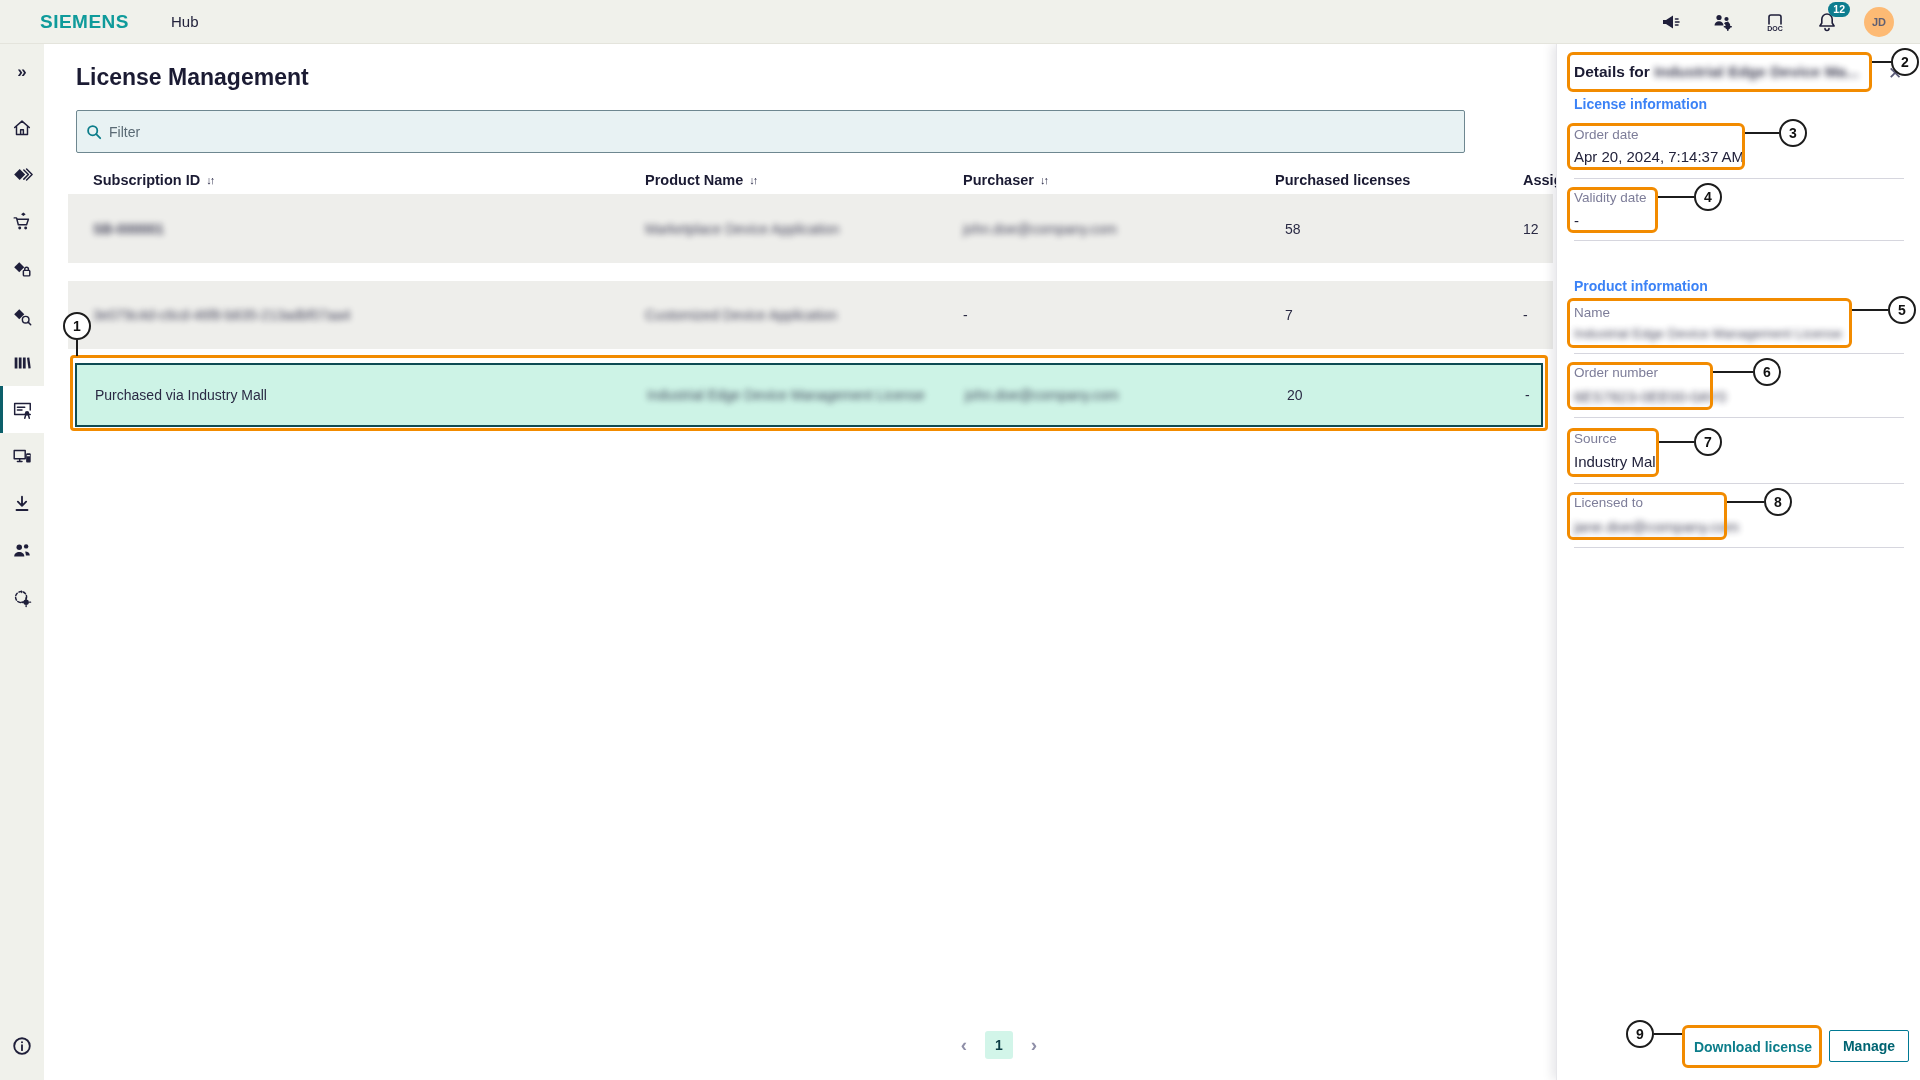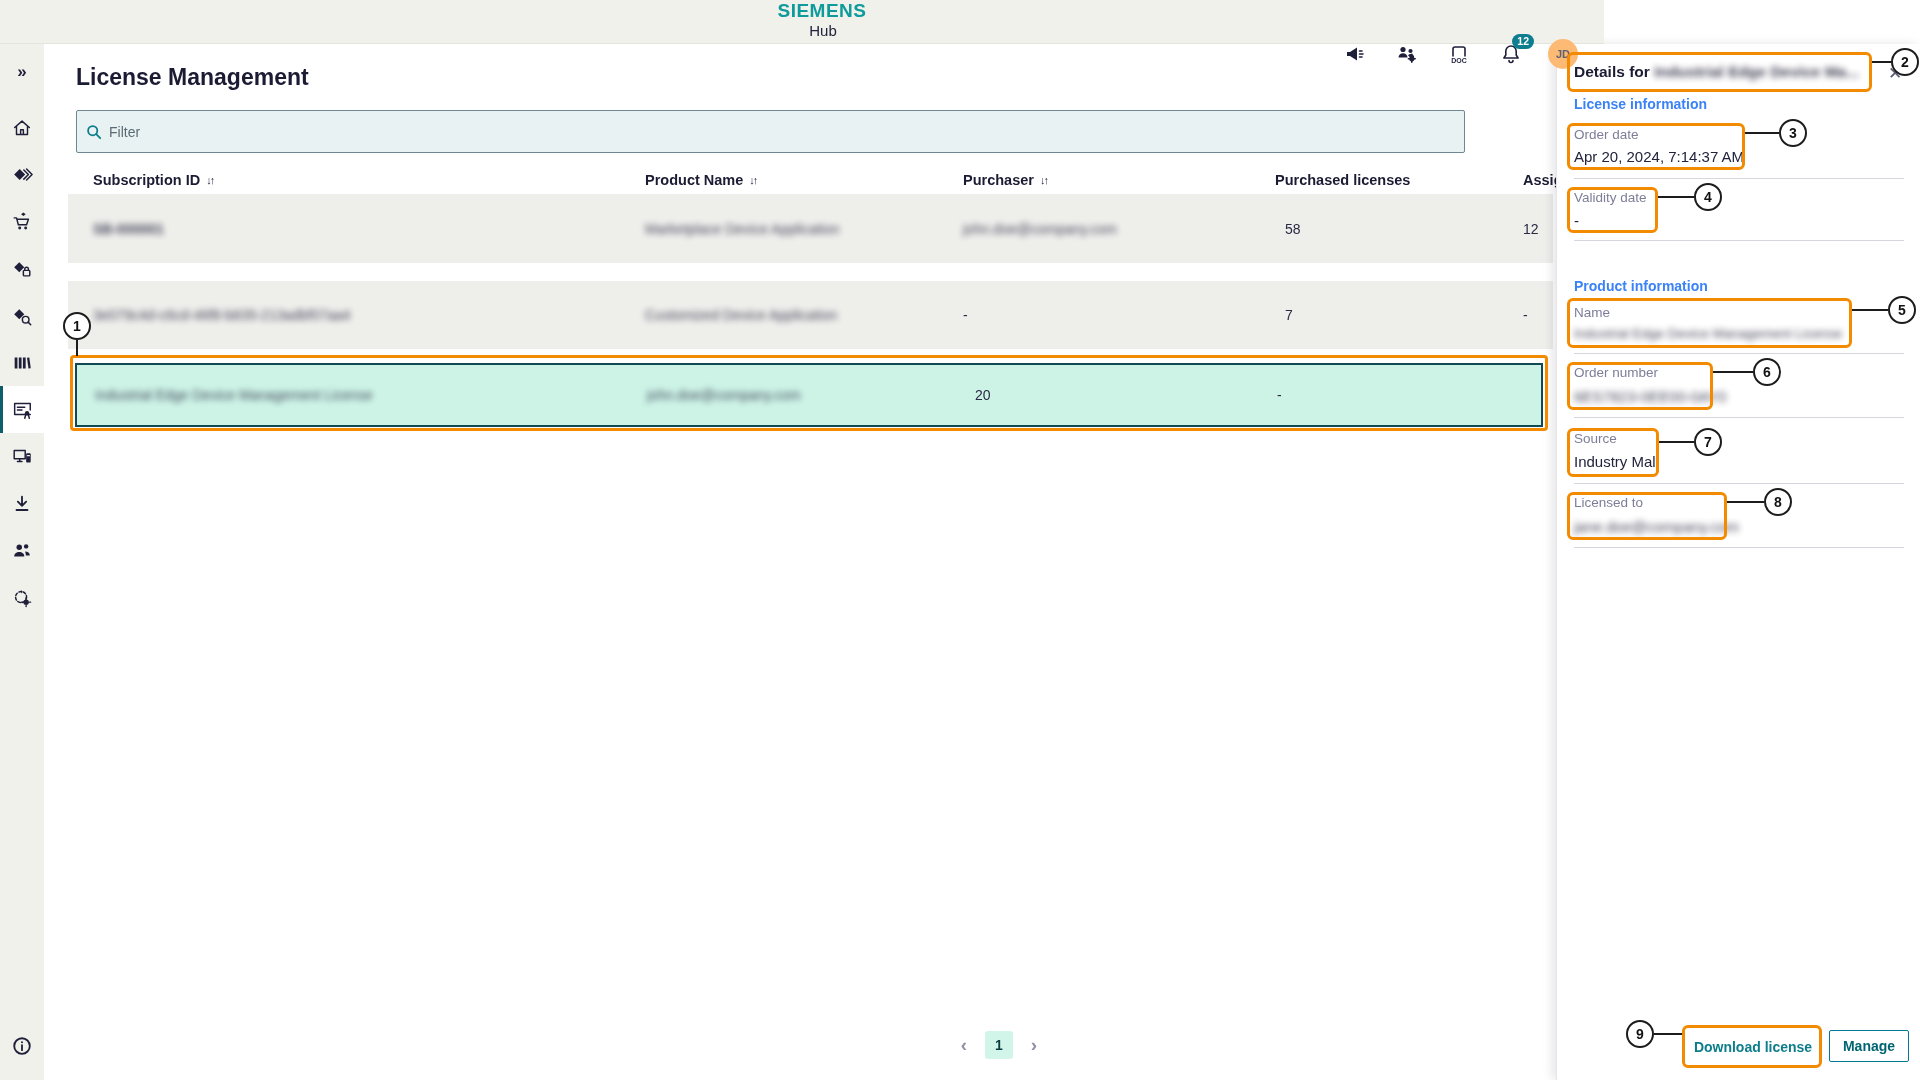--- a/index.html
+++ b/index.html
@@ -1,22 +1,22 @@
 <!DOCTYPE html>
 <html><head>
 <meta charset="utf-8">
 <style>
   * { margin:0; padding:0; box-sizing:border-box; }
   html,body { width:1920px; height:1080px; overflow:hidden; background:#fff;
     font-family:"Liberation Sans","DejaVu Sans",sans-serif; color:#23233c; }
   .stage { position:relative; width:1920px; height:1080px; }
 
   
-  .topbar { position:absolute; left:0; top:0; width:1604px; height:44px;
-    background:#f0f1eb; border-bottom:1px solid #e4e4dc; display:flex; align-items:center; z-index:30;flex-direction:column; }
+  .topbar { position:absolute; left:0; top:0; width:1920px; height:44px;
+    background:#f0f1eb; border-bottom:1px solid #e4e4dc; display:flex; align-items:center; z-index:30; }
   .brand { margin-left:40px; font-size:19px; font-weight:800; letter-spacing:.5px; color:#0f9b9b; }
   .appname { margin-left:42px; font-size:15px; color:#23233c; }
   .top-icons { margin-left:auto; display:flex; align-items:center; gap:22px; margin-right:26px; }
   .tico { width:30px; height:30px; display:flex; align-items:center; justify-content:center; position:relative; cursor:pointer; }
   .tico svg { display:block; }
   .badge { position:absolute; top:-5px; right:-8px; background:#0d7d8f; color:#fff;
     font-size:10.5px; font-weight:700; padding:1px 5px; border-radius:9px; line-height:13px; }
   .avatar { width:30px; height:30px; border-radius:50%; background:#fdba74; color:#5f5f72;
     font-size:11px; font-weight:700; display:flex; align-items:center; justify-content:center; cursor:pointer; }
 
@@ -273,20 +273,21 @@
         <div class="cell blur">3e079c4d-c6cd-46f8-b835-213adbf07aa4</div>
         <div class="cell blur">Customized Device Application</div>
         <div class="cell">-</div>
         <div class="cell num">7</div>
         <div class="cell">-</div>
       </div>
     </div>
 
     <div class="selrow">
       <div class="grid">
+        <div class="cell">Purchased via Industry Mall</div>
         <div class="cell blur">Industrial Edge Device Management License</div>
         <div class="cell blur">john.doe@company.com</div>
         <div class="cell num">20</div>
         <div class="cell">-</div>
       </div>
     </div>
 
     <div class="pagination">
       <div class="pchev">‹</div>
       <div class="pnum">1</div>

